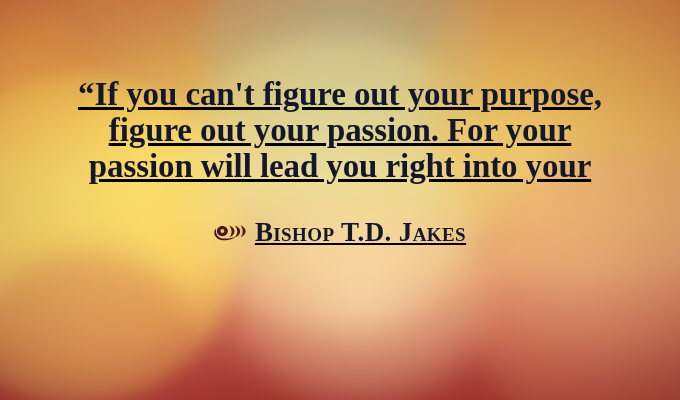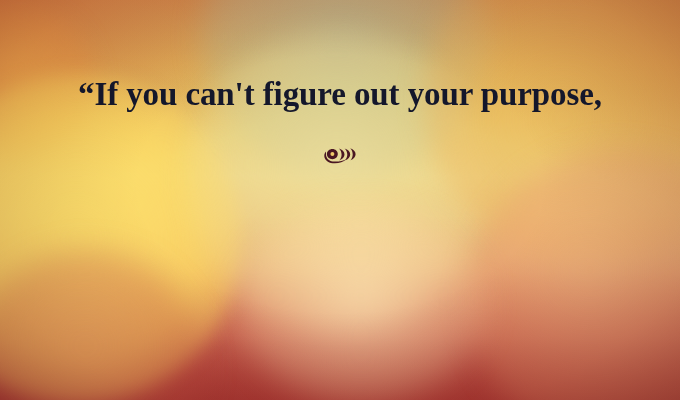--- a/index.html
+++ b/index.html
@@ -64,21 +64,21 @@
   
   .vignette{
     position:absolute;inset:0;pointer-events:none;
     background:radial-gradient(ellipse at 50% 46%, rgba(0,0,0,0) 42%, rgba(92,40,28,0.17) 78%, rgba(74,28,22,0.30) 100%);
   }
 
   
   .content{
     position:absolute;inset:0;
     display:flex;flex-direction:column;
-    justify-content:flex-start;
+    justify-content:flex-start;text-decoration:underline;
   }
 
   .quote{
     margin:0;
     padding:76px 26px 0 26px;
     width:100%;
     box-sizing:border-box;
     text-align:center;
     color:#14172b;
     font-size:33px;
@@ -125,29 +125,32 @@
   <div class="orb orb-right-low"></div>
   <div class="orb orb-center-glow"></div>
   <div class="orb orb-bottom-left"></div>
 
   <div class="vignette"></div>
 
   <div class="content">
 
     <blockquote class="quote">
       <span class="line">“If you can't figure out your purpose,</span>
+      <span class="line">figure out your passion. For your</span>
+      <span class="line">passion will lead you right into your</span>
     </blockquote>
 
     <div class="attribution">
       <svg class="fleuron" viewBox="0 0 32 18" aria-hidden="true">
         <g fill="#4a1622">
           <path d="M8.4 3.1c3.0 0 5.4 2.2 5.4 5.0 0 2.9-2.4 5.1-5.4 5.1C5.3 13.2 2.9 11.0 2.9 8.1c0-2.8 2.4-5.0 5.5-5.0z"></path>
           <path d="M14.9 2.6c3.4 1.0 5.6 3.3 5.6 6.0 0 2.6-2.0 4.7-5.2 5.8 1.5-1.6 2.3-3.6 2.3-5.7 0-2.2-0.9-4.4-2.7-6.1z"></path>
           <path d="M20.6 2.4c3.4 1.0 5.6 3.3 5.6 6.0 0 2.6-2.0 4.8-5.2 5.9 1.5-1.7 2.3-3.7 2.3-5.8 0-2.2-0.9-4.4-2.7-6.1z"></path>
           <path d="M26.2 2.3c3.3 1.1 5.4 3.3 5.4 6.0 0 2.6-2.0 4.8-5.1 5.9 1.5-1.7 2.2-3.7 2.2-5.8 0-2.2-0.8-4.4-2.5-6.1z"></path>
           <path d="M2.0 8.4C2.0 12.0 5.0 14.9 8.8 15.4c5.0 0.6 9.6-0.3 13.6-2.2-3.4 3.0-8.3 4.6-13.8 4.0C3.9 16.6 0.3 13.6 0.3 9.9c0-1.6 0.6-3.1 1.7-4.3-0.0 0.9 0.0 1.9 0.0 2.8z"></path>
           <circle cx="8.4" cy="8.1" r="2.0" fill="#f0c96a"></circle>
         </g>
       </svg>
+      <span class="attribution-name">Bishop T.D. Jakes</span>
     </div>
 
   </div>
 </div>
 
 </body></html>

